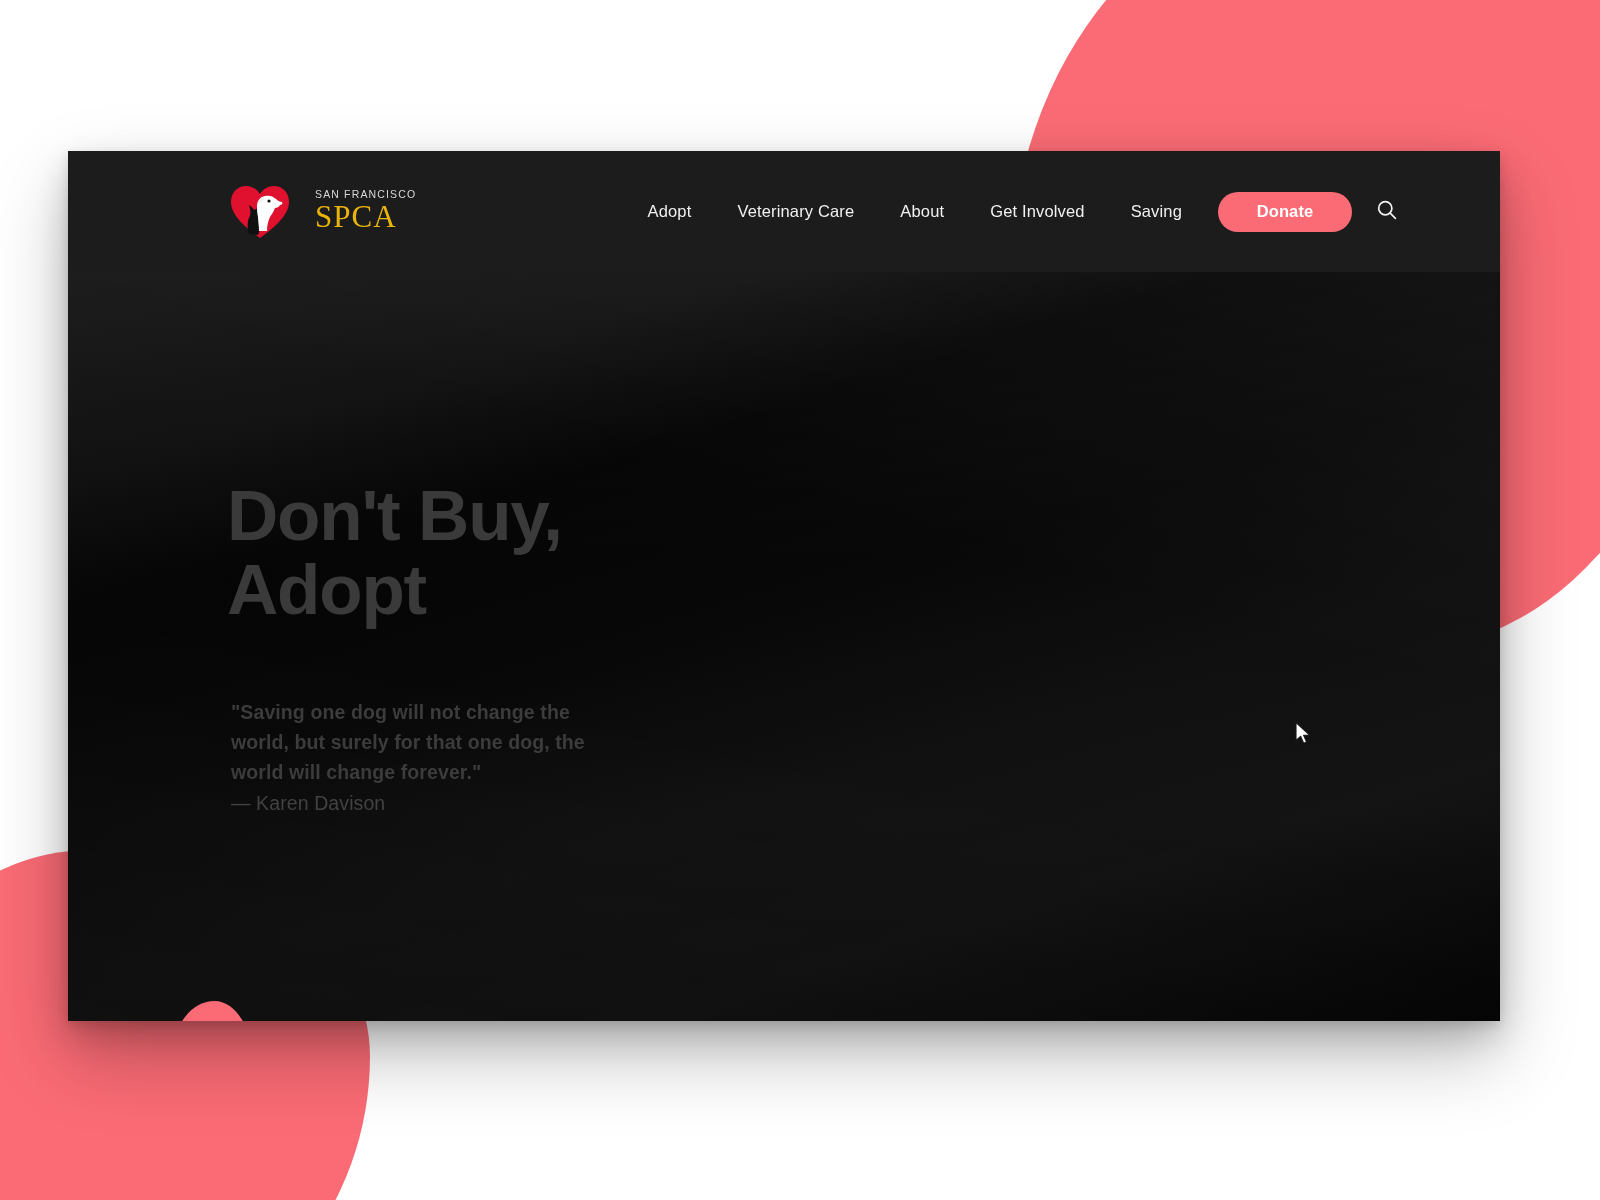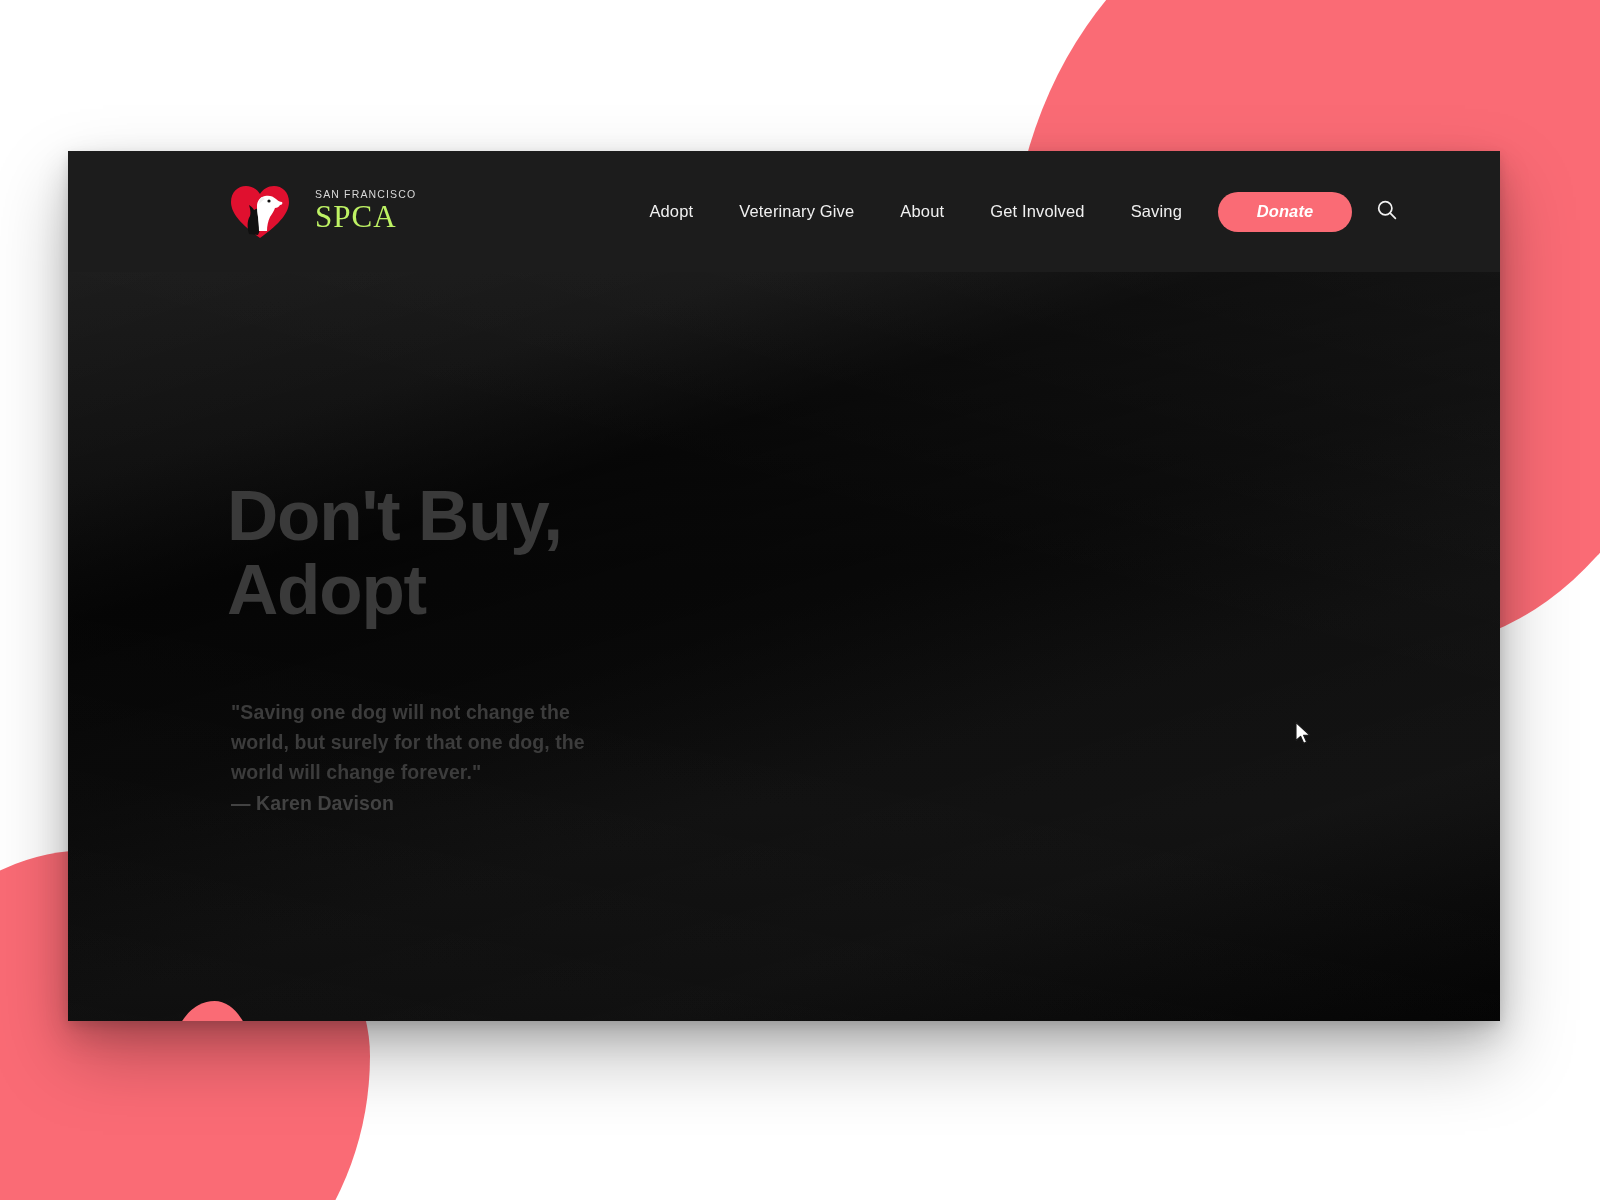--- a/index.html
+++ b/index.html
@@ -100,21 +100,21 @@
     letter-spacing: 1.15px;
     color: #d8d8d8;
     margin-bottom: 1px;
     white-space: nowrap;
   }
 
   .wordmark-main {
     font-family: "Liberation Serif", serif;
     font-size: 31px;
     letter-spacing: 1px;
-    color: #bef264;
+    color: #eab308;
     line-height: 1;
     white-space: nowrap;
   }
 
   .nav {
     display: flex;
     align-items: center;
     margin-left: auto;
     margin-right: 0;
   }
@@ -141,21 +141,20 @@
     color: #ffffff;
     border: none;
     border-radius: 22px;
     width: 134px;
     height: 40px;
     font-family: "Liberation Sans", sans-serif;
     font-size: 16.5px;
     font-weight: bold;
     letter-spacing: 0.1px;
     cursor: pointer;
-    font-style: italic;
   }
 
   .search-btn {
     margin-left: 18px;
     margin-right: 96px;
     width: 34px;
     height: 34px;
     background: none;
     border: none;
     display: flex;
@@ -213,21 +212,21 @@
     font-size: 19.5px;
     font-weight: bold;
     line-height: 1.56;
     letter-spacing: 0.1px;
     color: #3c3c3c;
     max-width: 372px;
   }
 
   .hero-attrib {
     font-size: 19.5px;
-    font-weight: bold;
+    font-weight: normal;
     line-height: 1.56;
     letter-spacing: 0.1px;
     color: #424242;
   }
 
   
   .blob-hero {
     position: absolute;
     left: 105px;
     bottom: -96px;
@@ -276,21 +275,21 @@
         <span class="wordmark-main">SPCA</span>
       </span>
     </a>
 
     <nav class="nav">
       <ul class="nav-list">
         <li>
           <a class="nav-link">Adopt</a>
         </li>
         <li>
-          <a class="nav-link">Veterinary Give</a>
+          <a class="nav-link">Veterinary Care</a>
         </li>
         <li>
           <a class="nav-link">About</a>
         </li>
         <li>
           <a class="nav-link">Get Involved</a>
         </li>
         <li>
           <a class="nav-link">Saving</a>
         </li>

